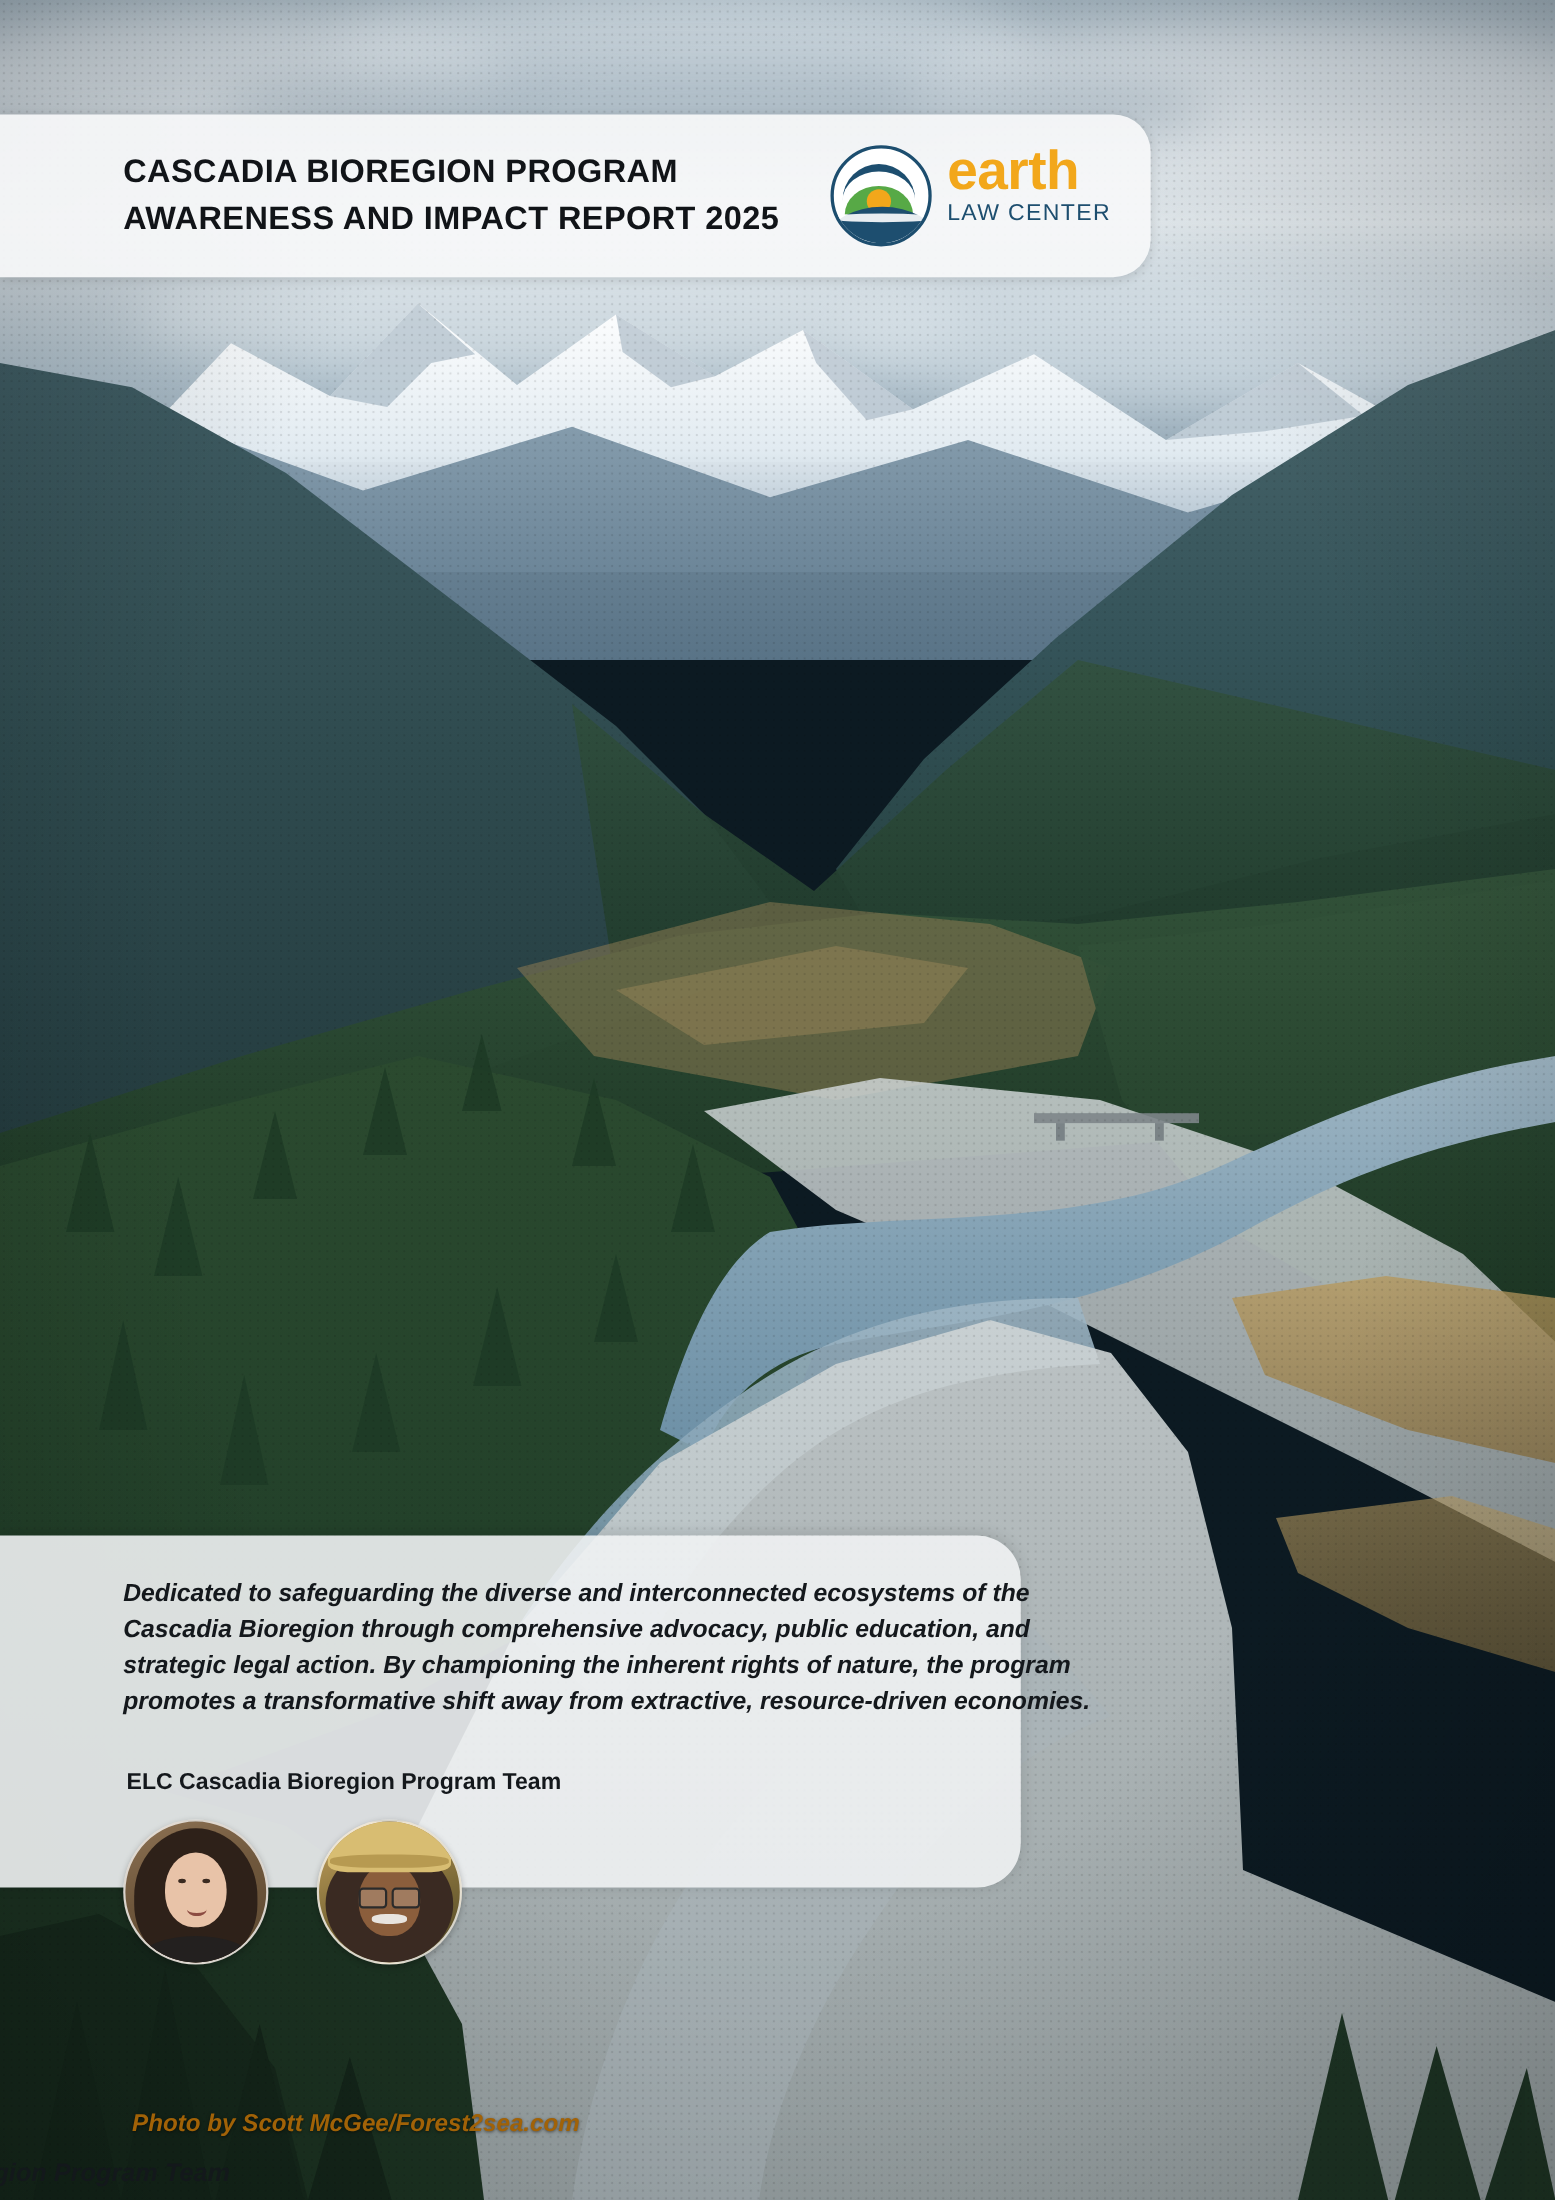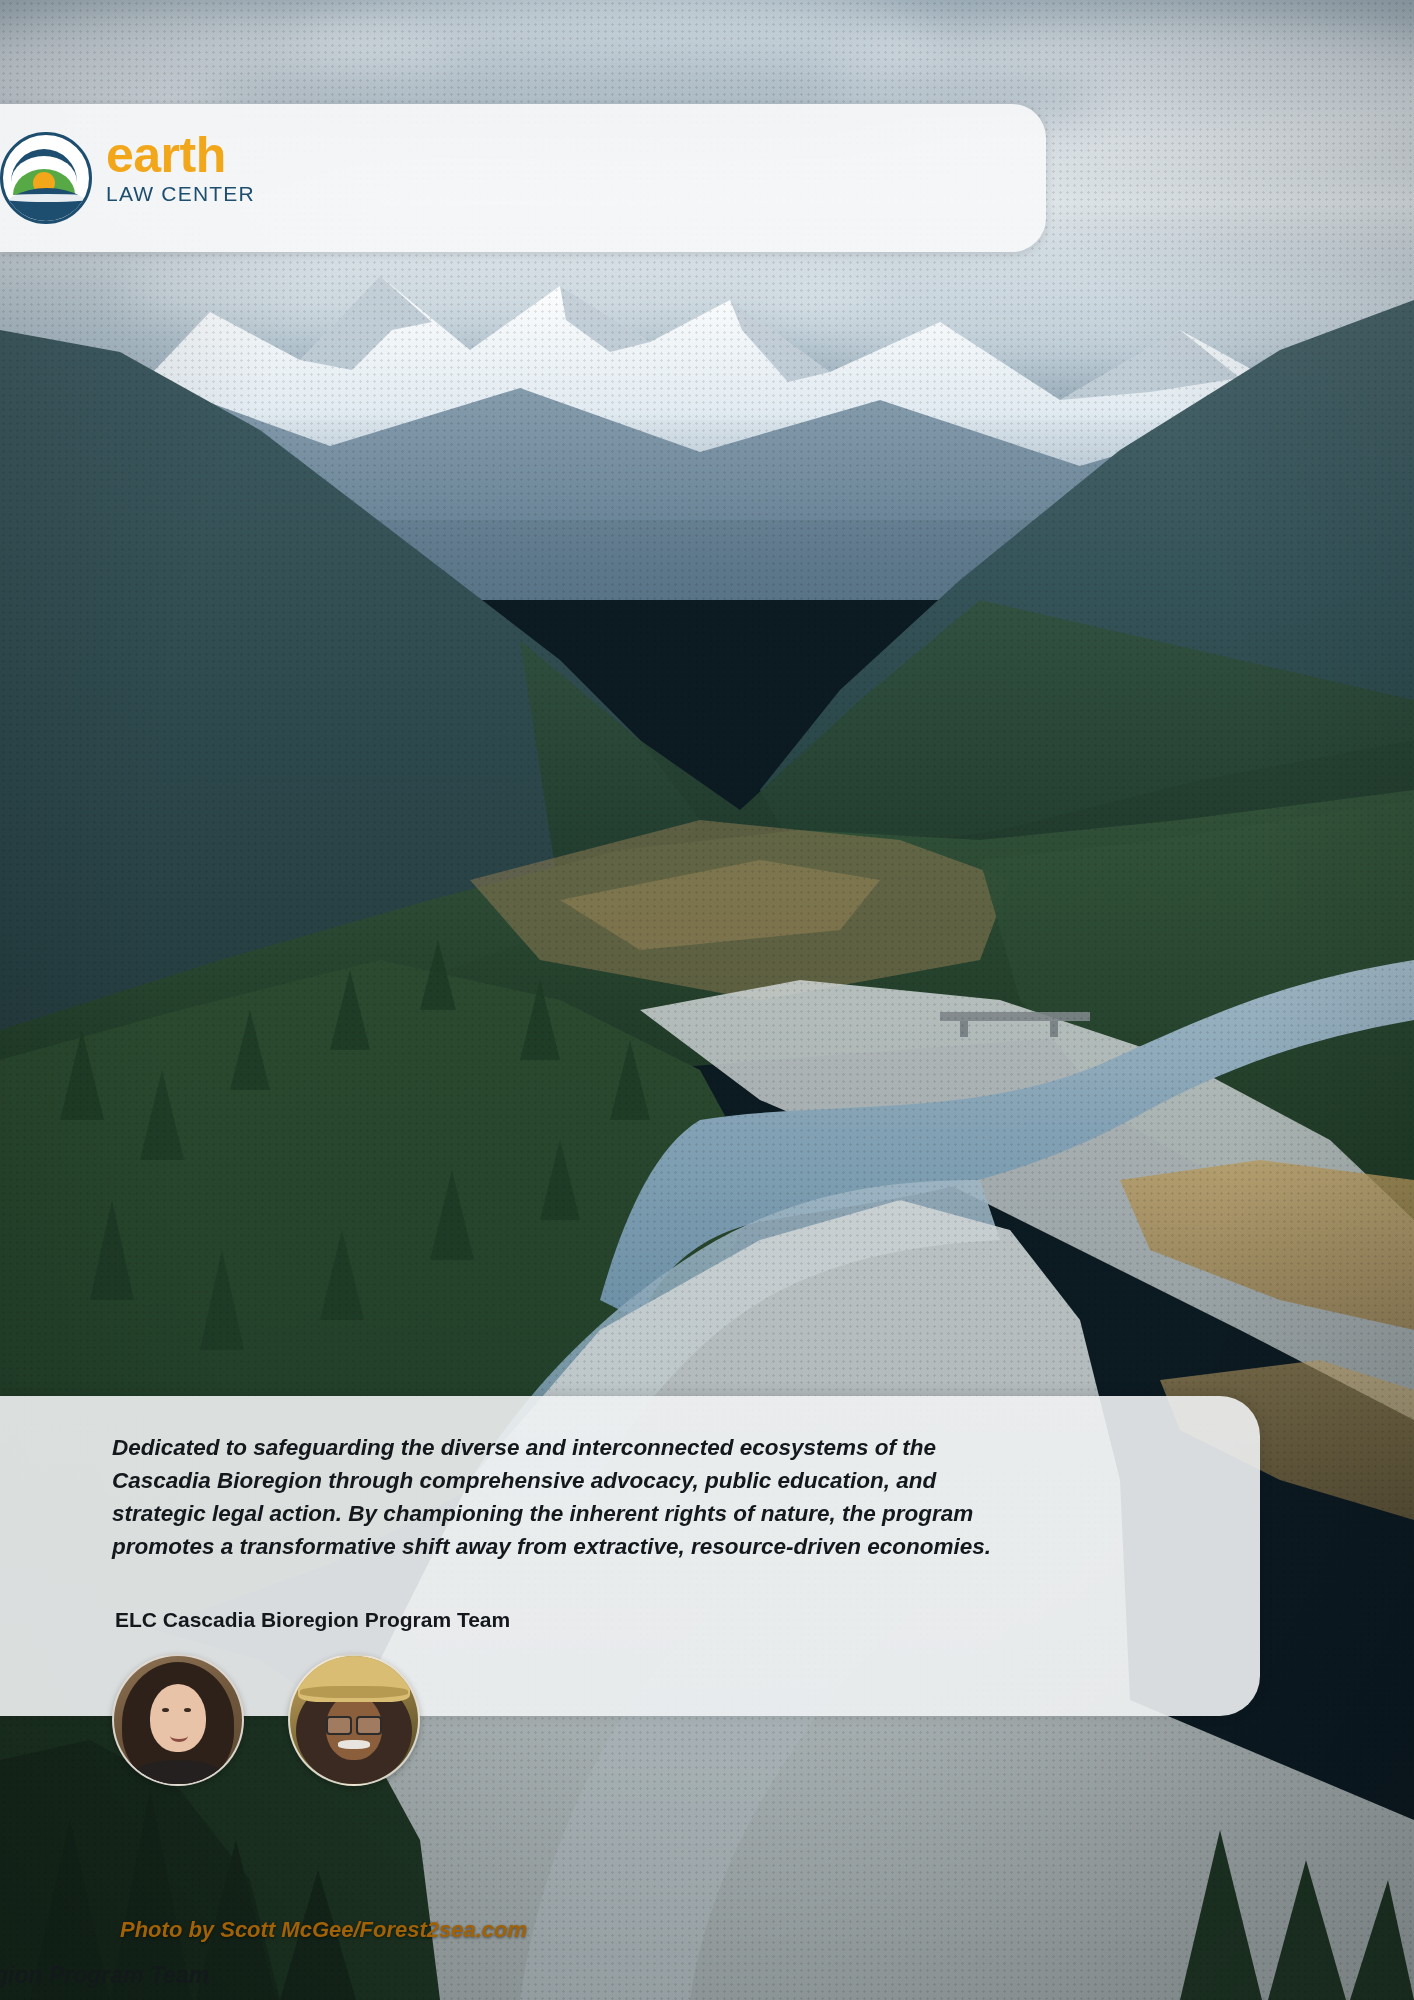--- a/index.html
+++ b/index.html
@@ -175,21 +175,21 @@
     letter-spacing: 1.2px;
     font-weight: 500;
     margin-top: 2px;
   }
 
   
   .bottom-card {
     position: absolute;
     left: 0;
     top: 1396px;
-    width: 1260px;
+    width: 928px;
     height: 320px;
     background: rgba(240,242,243,0.90);
     border-top-right-radius: 40px;
     border-bottom-right-radius: 40px;
     box-shadow: 0 -2px 14px rgba(0,0,0,.12);
   }
   .mission {
     position: absolute;
     left: 112px;
     top: 36px;
@@ -409,20 +409,24 @@
       <rect x="940" y="1012" width="150" height="9" fill="#7d858a" opacity=".9"></rect>
       <rect x="960" y="1021" width="8" height="16" fill="#6d757a" opacity=".8"></rect>
       <rect x="1050" y="1021" width="8" height="16" fill="#6d757a" opacity=".8"></rect>
     </svg>
 
     <div class="texture"></div>
     <div class="vignette"></div>
   </div>
 
   <div class="header-card">
+    <div class="header-title">
+      <div>Cascadia Bioregion Program</div>
+      <div>Awareness and Impact Report 2025</div>
+    </div>
 
     <div class="logo">
       <div class="logo-mark">
         <div class="arc"></div>
         <div class="hill"></div>
         <div class="sun"></div>
         <div class="wave"></div>
         <div class="wave2"></div>
       </div>
       <div class="logo-text">

